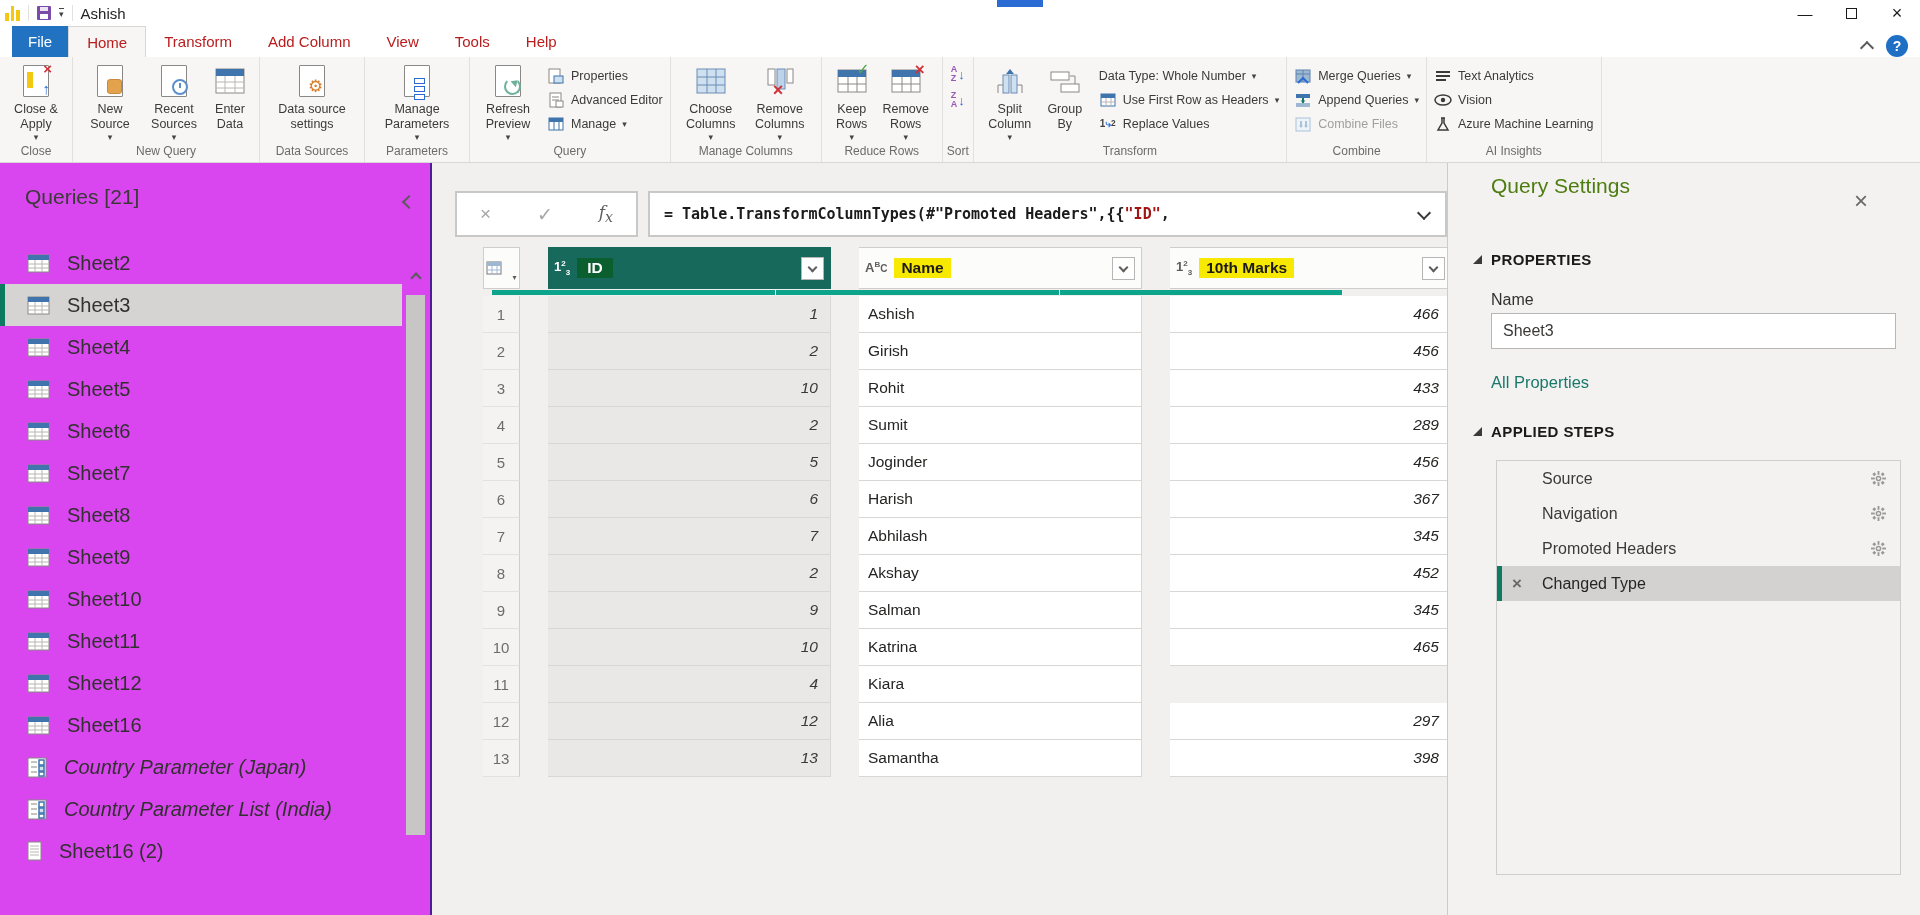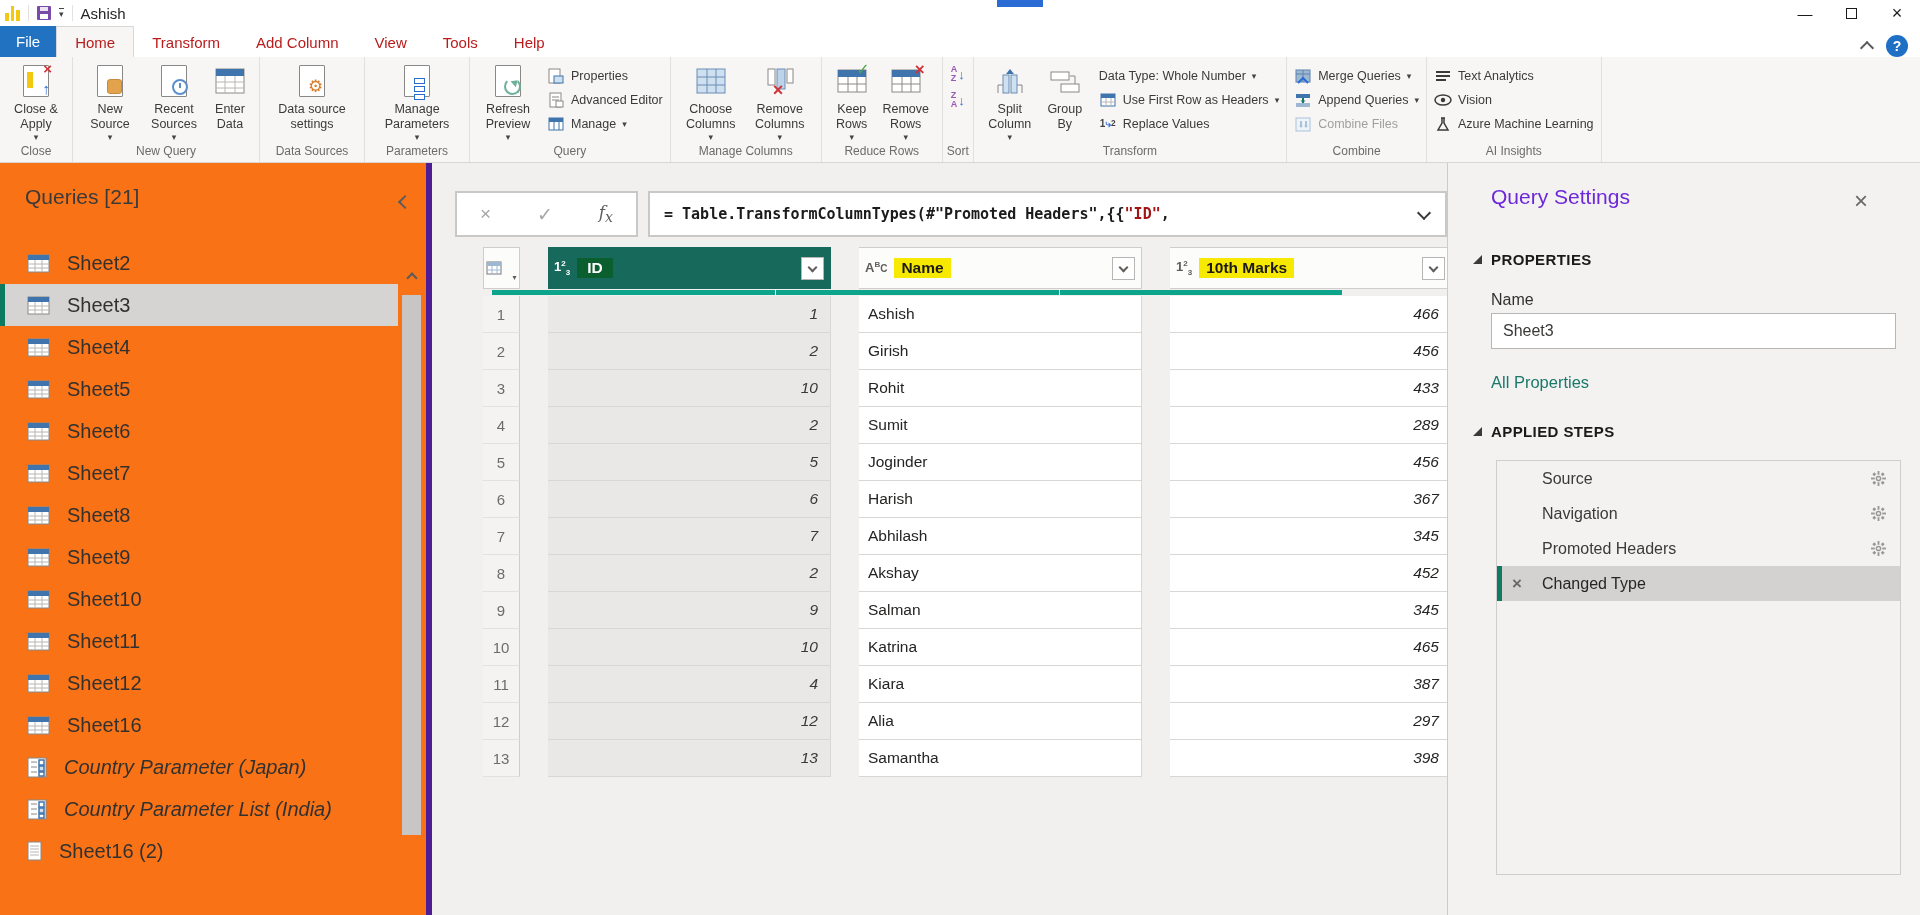--- a/index.html
+++ b/index.html
@@ -62,21 +62,21 @@
   .sorticon{display:flex;align-items:center;gap:1px;height:18px;}
   .sorticon .ltrs{display:flex;flex-direction:column;font-size:9px;font-weight:700;line-height:1;}
   .sorticon .arr{font-size:13px;color:#2b6cd4;line-height:1;}
   .smallico{display:inline-flex;width:18px;justify-content:center;flex:none;}
   .rv12{font-size:10px;font-weight:700;color:#444;line-height:1;}
   .rv12 .a{color:#2b6cd4;}
   .ribbon-fill{flex:1;}
 
   
   .content{position:absolute;top:163px;left:0;right:0;bottom:0;display:flex;background:#f1f0ef;}
-  .sidebar{width:432px;flex:none;background:#f97316;border-right:6px solid #4c1d95;position:relative;box-sizing:border-box;}
+  .sidebar{width:432px;flex:none;background:#d946ef;border-right:2px solid #4c1d95;position:relative;box-sizing:border-box;}
   .mainarea{flex:1;position:relative;background:#f1f0ef;min-width:0;}
   .rightpanel{width:473px;flex:none;background:#f3f2f1;border-left:1px solid #cccbca;position:relative;box-sizing:border-box;}
 
   
   .queries-title{position:absolute;top:22px;left:25px;font-size:21px;color:#3b3a39;}
   .q-collapse{position:absolute;top:30px;right:16px;}
   .queries-list{position:absolute;top:79px;left:0;right:28px;}
   .qitem{height:42px;display:flex;align-items:center;padding-left:27px;gap:17px;position:relative;box-sizing:border-box;}
   .qitem.sel{background:#d6d4d2;}
   .qitem.sel:before{content:"";position:absolute;left:0;top:0;bottom:0;width:5px;background:#0e7a5f;}
@@ -117,21 +117,21 @@
   .qbar-row{display:flex;height:7px;background:#f1f0ef;}
   .qbar{height:5px;margin:1px 1px 0 0;background:#0ca58b;}
   .qbar.gut{background:transparent;margin:0;}
   .drow .c-id{background:#e9e8e7;border-right:1px solid #d8d7d6;border-bottom:1px solid #d8d7d6;display:flex;align-items:center;justify-content:flex-end;padding-right:12px;font-style:italic;color:#3a3938;}
   .drow .c-name{background:#fff;border-right:1px solid #d8d7d6;border-bottom:1px solid #d8d7d6;display:flex;align-items:center;padding-left:9px;color:#252423;}
   .drow .c-marks{background:#fff;border-right:1px solid #d8d7d6;border-bottom:1px solid #d8d7d6;display:flex;align-items:center;justify-content:flex-end;padding-right:12px;font-style:italic;color:#252423;}
   .drow{height:37px;}
   .drow .c-gut{font-size:15px;}
 
   
-  .qs-title{position:absolute;top:22px;left:43px;font-size:21px;color:#6d28d9;}
+  .qs-title{position:absolute;top:11px;left:43px;font-size:21px;color:#4d7c0f;}
   .qs-close{position:absolute;top:26px;right:52px;font-size:24px;color:#6b6968;line-height:1;font-weight:400;}
   .sec-hdr{position:absolute;left:25px;display:flex;align-items:center;gap:9px;}
   .tri{width:0;height:0;border-bottom:9px solid #3b3a39;border-left:9px solid transparent;}
   .sec-txt{font-size:15px;font-weight:700;color:#1b1a19;letter-spacing:.4px;}
   .name-label{position:absolute;top:128px;left:43px;font-size:16px;color:#323130;}
   .name-input{position:absolute;top:150px;left:43px;width:405px;height:36px;background:#fff;border:1px solid #b8b6b4;box-sizing:border-box;display:flex;align-items:center;padding-left:11px;font-size:16px;color:#3a3938;}
   .all-props{position:absolute;top:210px;left:43px;font-size:16.5px;color:#18786a;}
   .steps-box{position:absolute;top:297px;left:48px;width:405px;height:415px;border:1px solid #cfcecd;box-sizing:border-box;}
   .step{height:35px;display:flex;align-items:center;position:relative;padding-left:45px;box-sizing:border-box;font-size:16px;color:#3b3a39;}
   .step.sel{background:#d4d2d0;color:#262524;}
@@ -165,21 +165,21 @@
       <div class="winbtn">
           <span class="restore-glyph"></span>
         </div>
       <div class="winbtn">
           <span style="font-size:18px;">×</span>
         </div>
     </div>
   </div>
 
   <div class="tabrow">
-    <div id="tabs-host" style="display:flex;align-items:flex-end;height:100%;">
+    <div id="tabs-host" style="display:flex;height:100%;margin-left:12px;">
         <div class="tab file">
           <span>File</span>
         </div>
         <div class="tab active">
           <span>Home</span>
         </div>
         <div class="tab">
           <span>Transform</span>
         </div>
         <div class="tab">
@@ -870,21 +870,20 @@
             <div class="trow drow">
               <div class="cell c-gut">10</div>
               <div class="cell c-id">10</div>
               <div class="cell c-name">Katrina</div>
               <div class="cell c-marks">465</div>
             </div>
             <div class="trow drow">
               <div class="cell c-gut">11</div>
               <div class="cell c-id">4</div>
               <div class="cell c-name">Kiara</div>
-              <div class="cell c-marks">387</div>
             </div>
             <div class="trow drow">
               <div class="cell c-gut">12</div>
               <div class="cell c-id">12</div>
               <div class="cell c-name">Alia</div>
               <div class="cell c-marks">297</div>
             </div>
             <div class="trow drow">
               <div class="cell c-gut">13</div>
               <div class="cell c-id">13</div>

